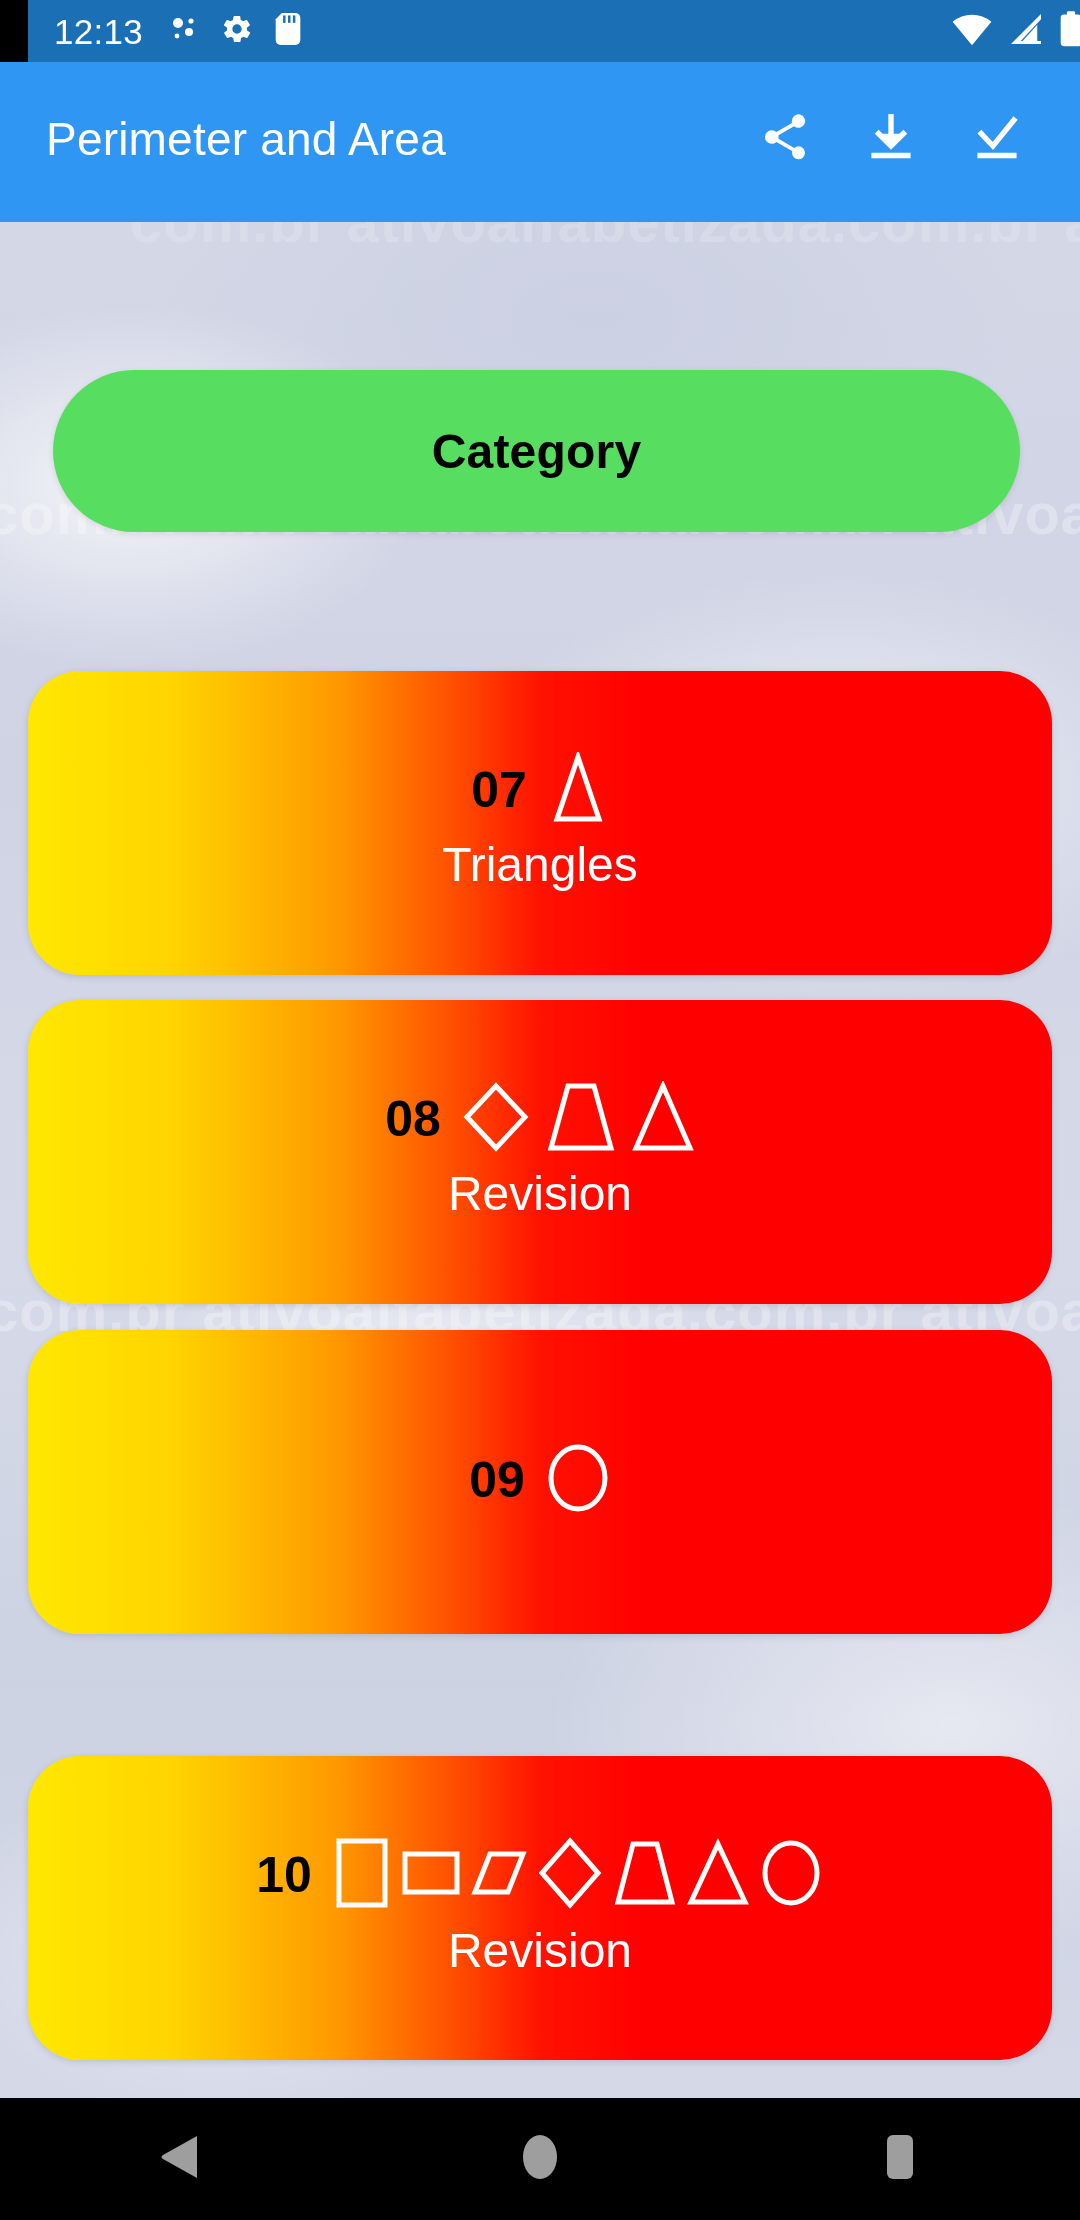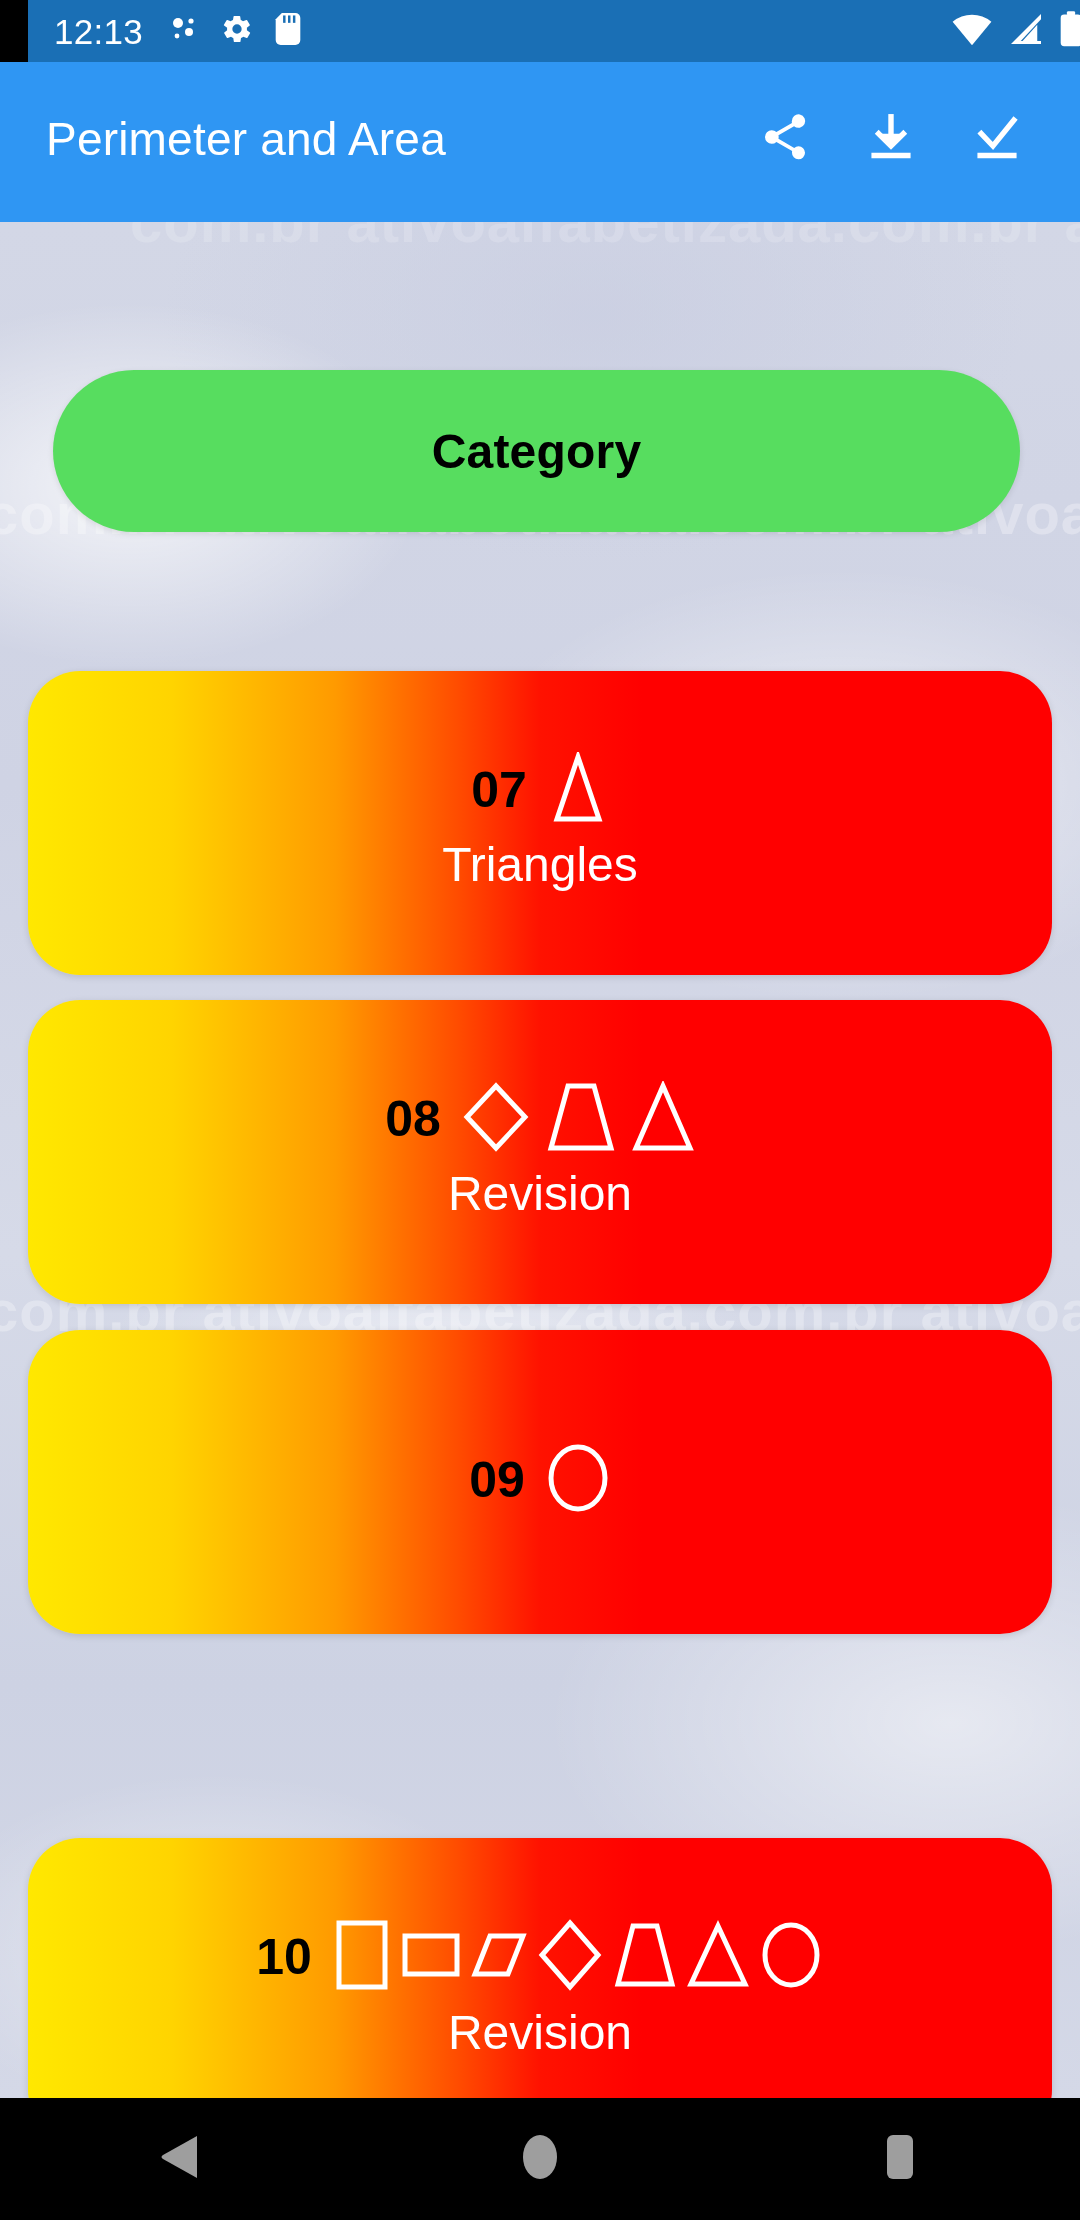--- a/index.html
+++ b/index.html
@@ -264,21 +264,21 @@
               <span>
                 <svg width="66" height="72" viewBox="0 0 66 72" fill="none" stroke="#fff" stroke-width="5">
                   <ellipse cx="33" cy="36" rx="27" ry="31"></ellipse>
                 </svg>
               </span>
             </div>
           </div>
         </div>
       </div>
 
-      <div class="card" style="top:1616px;">
+      <div class="card" style="top:1534px;">
         <div class="card-inner">
           <div class="card-top">
             <div class="card-num">10</div>
             <div class="card-shapes" style="gap:8px;">
               <span>
                 <svg width="60" height="74" viewBox="0 0 60 74" fill="none" stroke="#fff" stroke-width="5">
                   <rect x="7" y="5" width="46" height="64"></rect>
                 </svg>
               </span>
               <span>

